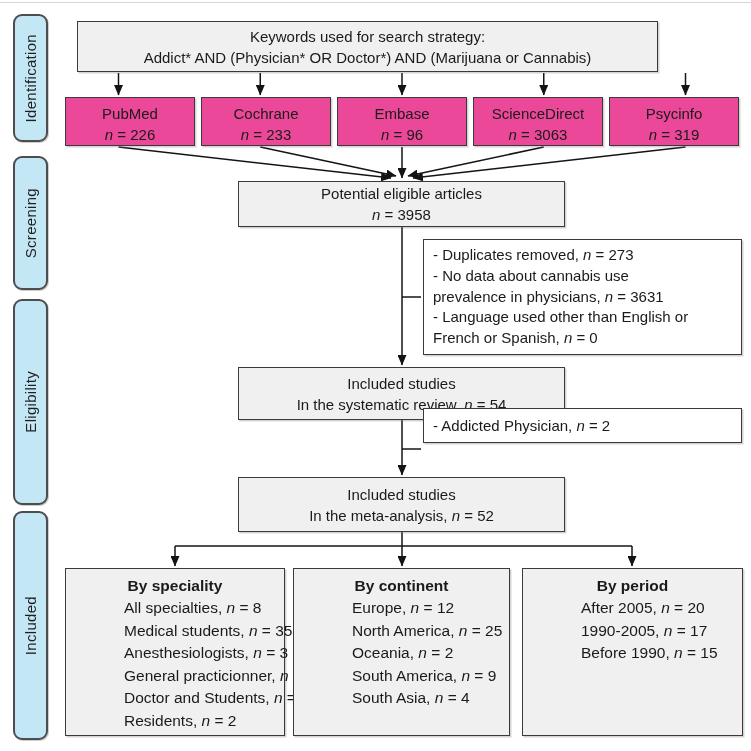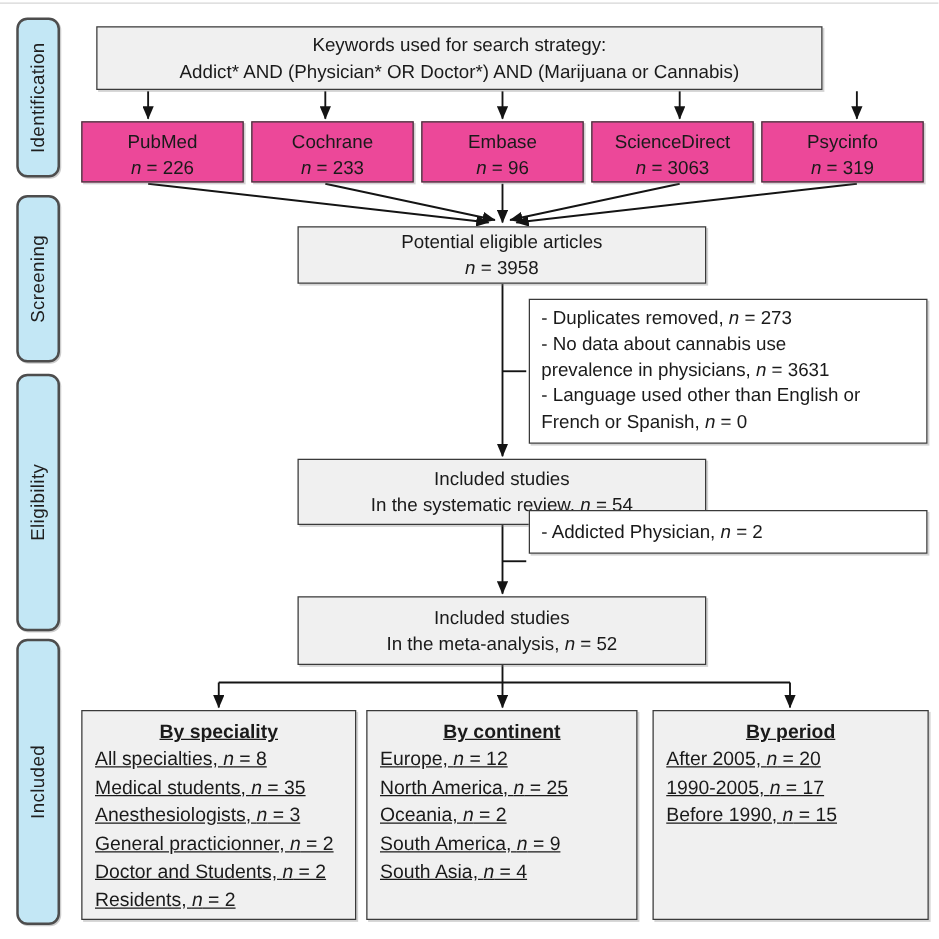--- a/index.html
+++ b/index.html
@@ -40,23 +40,23 @@
   .db-row{position:absolute;left:65px;top:97px;width:674px;height:49px;display:flex;justify-content:space-between;}
   .db-box{position:relative;width:130px;height:49px;box-sizing:border-box;background:#ec4899;border:1.5px solid #3a3a3a;
     box-shadow:1.5px 1.5px 0 rgba(130,130,130,.35);
     display:flex;flex-direction:column;align-items:center;justify-content:flex-end;text-align:center;}
   .potential-box{left:238px;top:181px;width:327px;height:46px;text-align:right;}
   .excl1-box{left:423px;top:239px;width:319px;height:116px;padding:5px 9px;}
   .sys-box{left:238px;top:367px;width:327px;height:53px;}
   .excl2-box{left:423px;top:408px;width:319px;height:35px;display:flex;align-items:center;padding:0 9px;}
   .meta-box{left:238px;top:477px;width:327px;height:55px;}
 
-  .group-box{top:568px;height:168px;padding:5px 0 0 0;text-decoration:underline;}
+  .group-box{top:568px;height:168px;padding:5px 0 0 0;}
   .group-heading{font-weight:bold;font-size:15.5px;line-height:23px;text-align:center;}
-  .group-items{padding-left:10px;}
+  .group-items{padding-left:10px;margin-left:48px;}
   .group-box .line{line-height:22.5px;font-size:15.5px;}
   .excl1-box .line{line-height:20.8px;}
   .g1{left:65px;width:220px;}
   .g2{left:293px;width:217px;}
   .g3{left:522px;width:221px;}
 </style>
 </head>
 <body>
 
 <div class="canvas">

